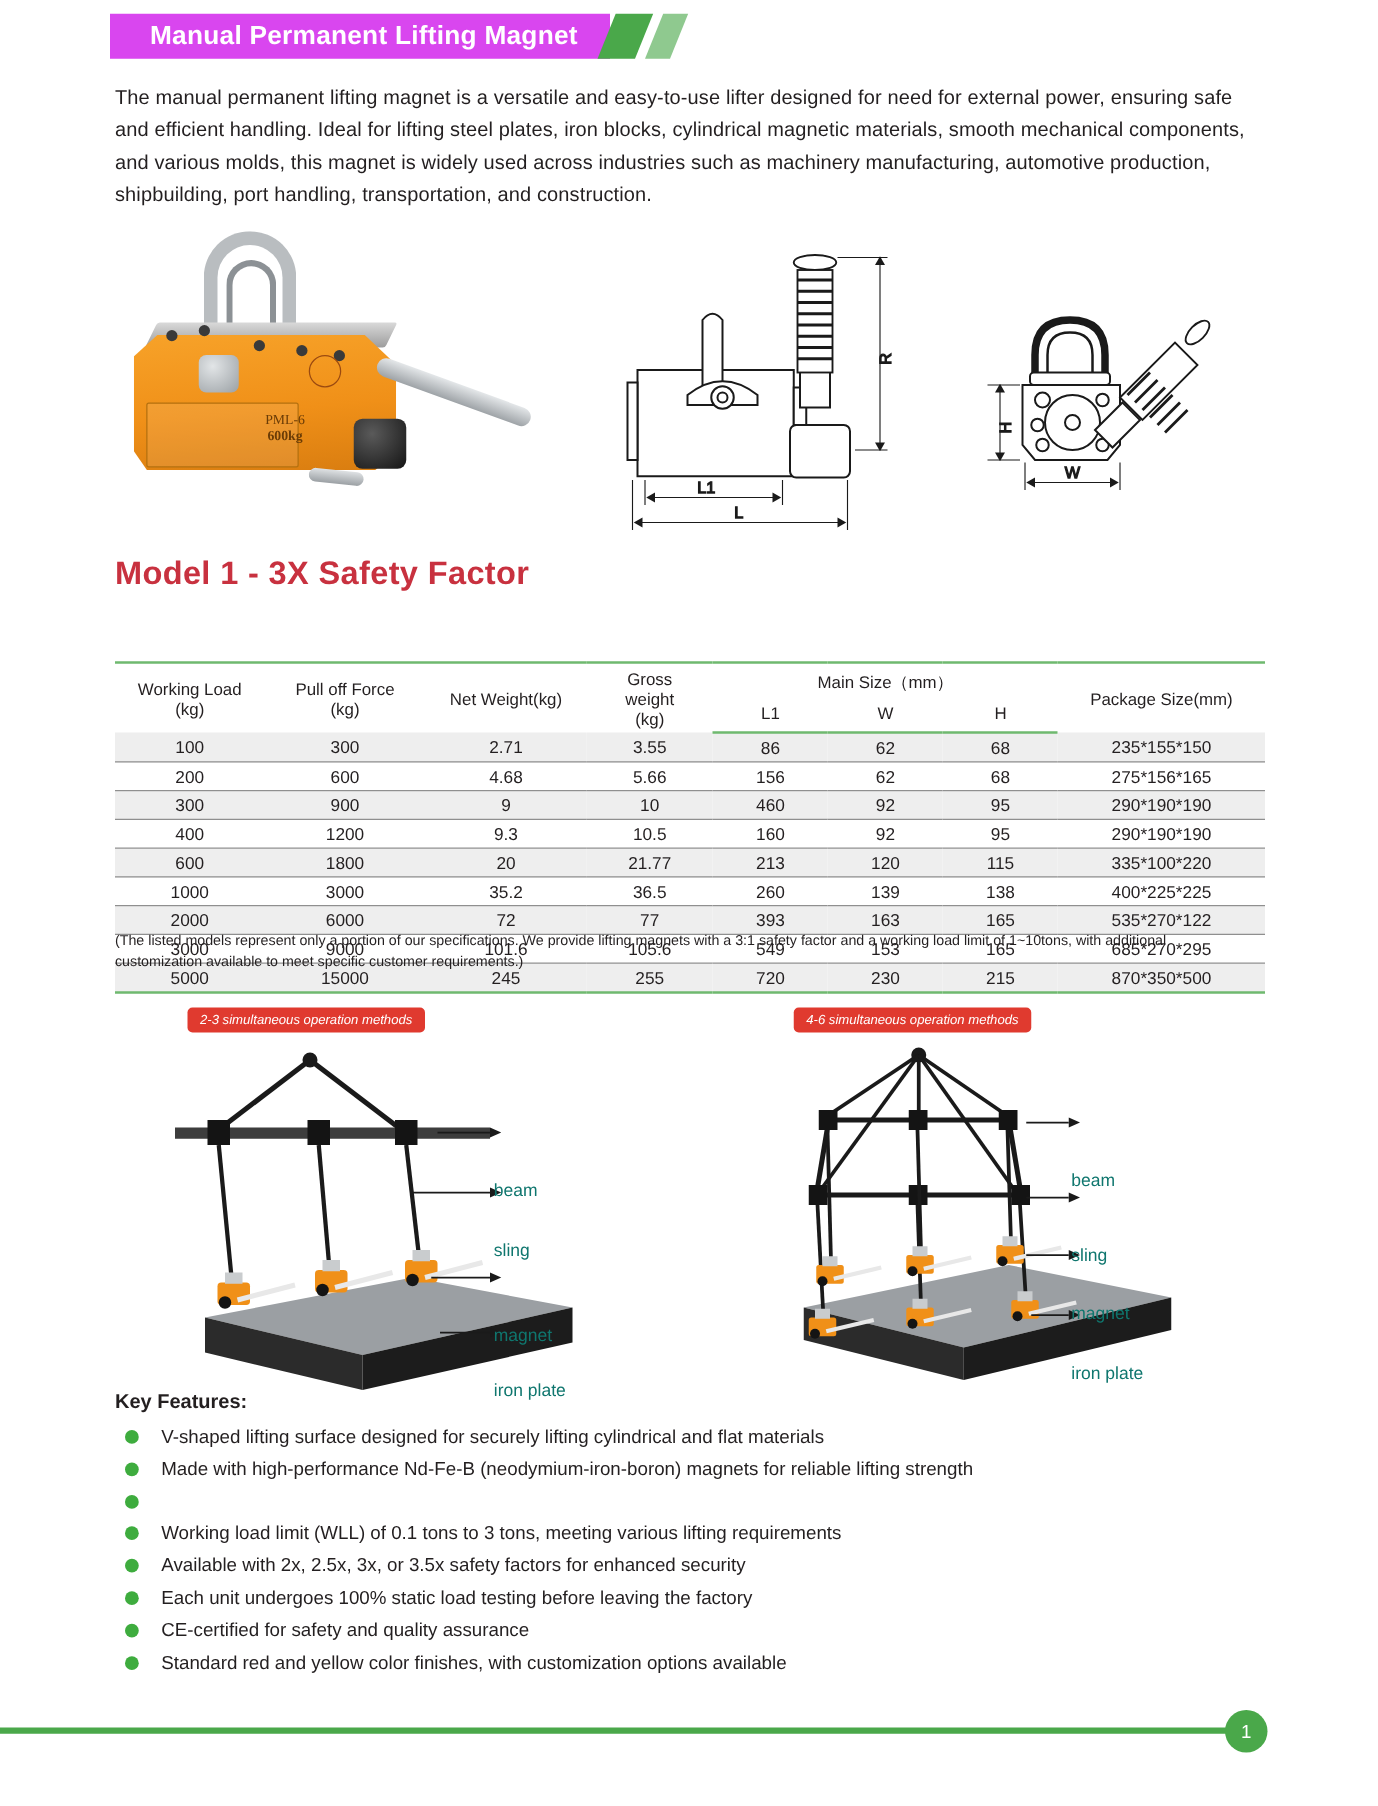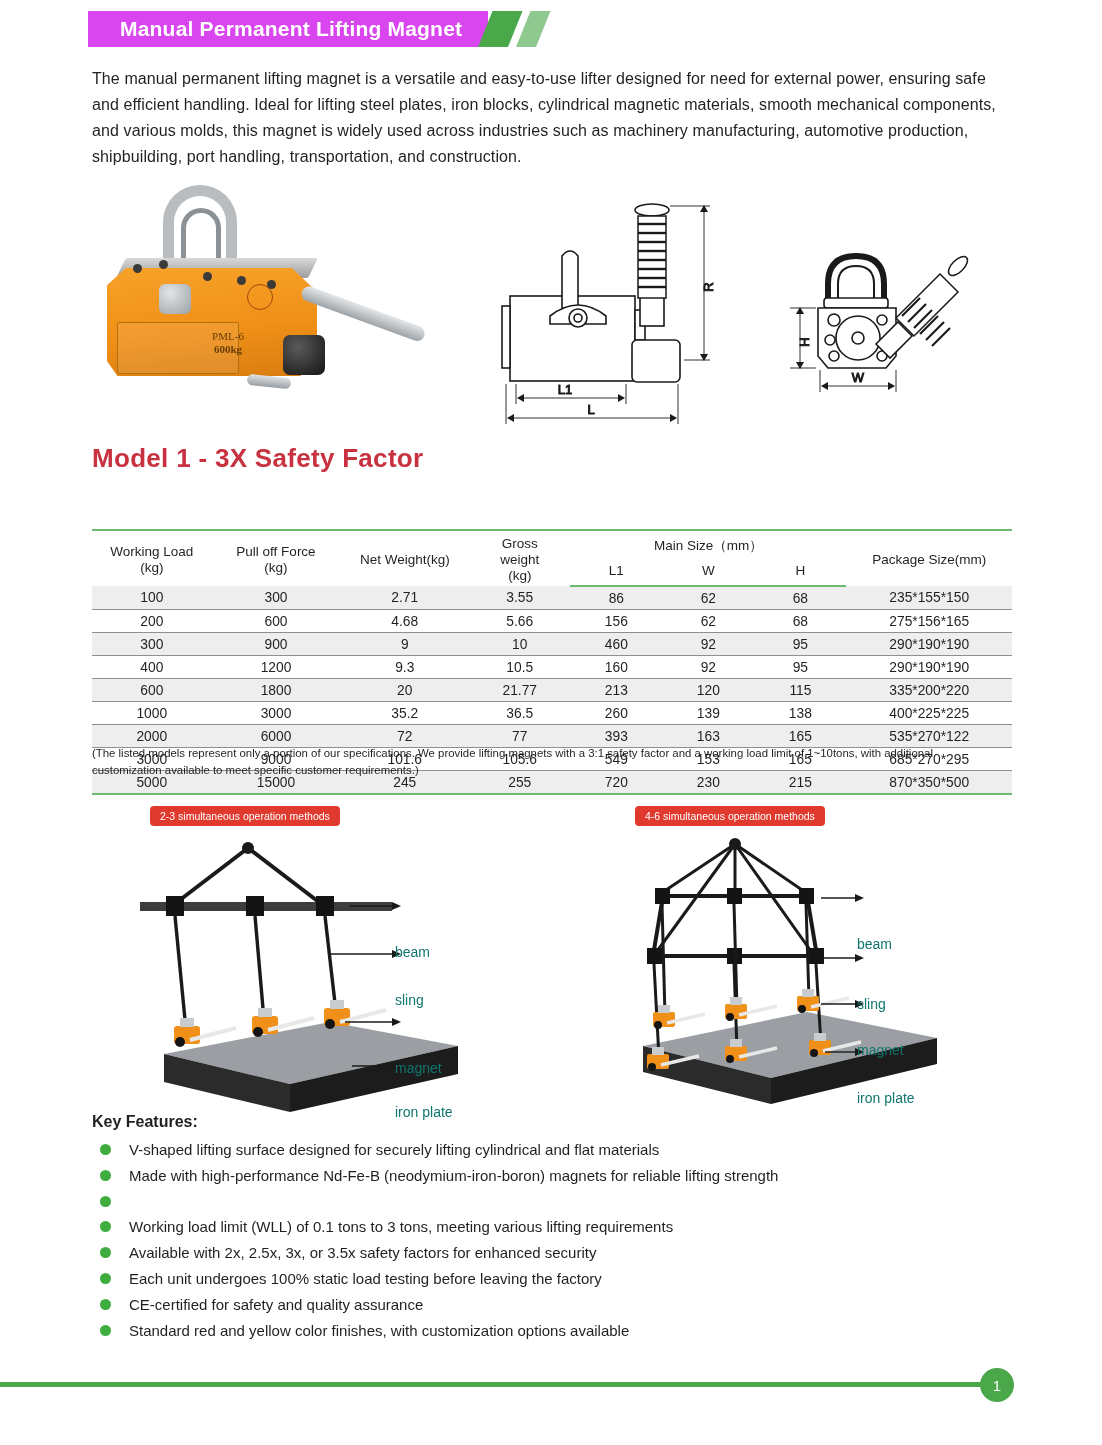--- a/index.html
+++ b/index.html
@@ -136,21 +136,21 @@
   .footnote {
     position: absolute; left: 92px; top: 745px; width: 905px;
     font-size: 11.4px; line-height: 17px; color: #231f20;
   }
 
   
   .rig { position: absolute; }
   .badge {
     position: absolute;
     background: #e03a2f; color: #ffffff;
-    font-size: 10.5px; padding: 4px 10px; border-radius: 4px; white-space: nowrap;
+    font-size: 10.5px; padding: 4px 10px; border-radius: 4px; white-space: nowrap; font-style: italic;
   }
   .callout { position: absolute; font-size: 14px; color: #0f766e; white-space: nowrap; margin-top: 48px; }
 
   
   .kf-title { position: absolute; left: 92px; top: 1113px; font-size: 16px; font-weight: bold; }
   .kf-list { position: absolute; left: 92px; top: 1139px; width: 880px; }
   .kf-item { display: flex; align-items: flex-start; height: 25.8px; }
   .kf-dot {
     width: 11px; height: 11px; border-radius: 50%; background: #3eac3e;
     margin: 5px 18px 0 8px; flex: 0 0 auto;
@@ -358,21 +358,21 @@
           <td>290*190*190</td>
         </tr>
         <tr>
           <td>600</td>
           <td>1800</td>
           <td>20</td>
           <td>21.77</td>
           <td>213</td>
           <td>120</td>
           <td>115</td>
-          <td>335*200*220</td>
+          <td>335*100*220</td>
         </tr>
         <tr>
           <td>1000</td>
           <td>3000</td>
           <td>35.2</td>
           <td>36.5</td>
           <td>260</td>
           <td>139</td>
           <td>138</td>
           <td>400*225*225</td>

